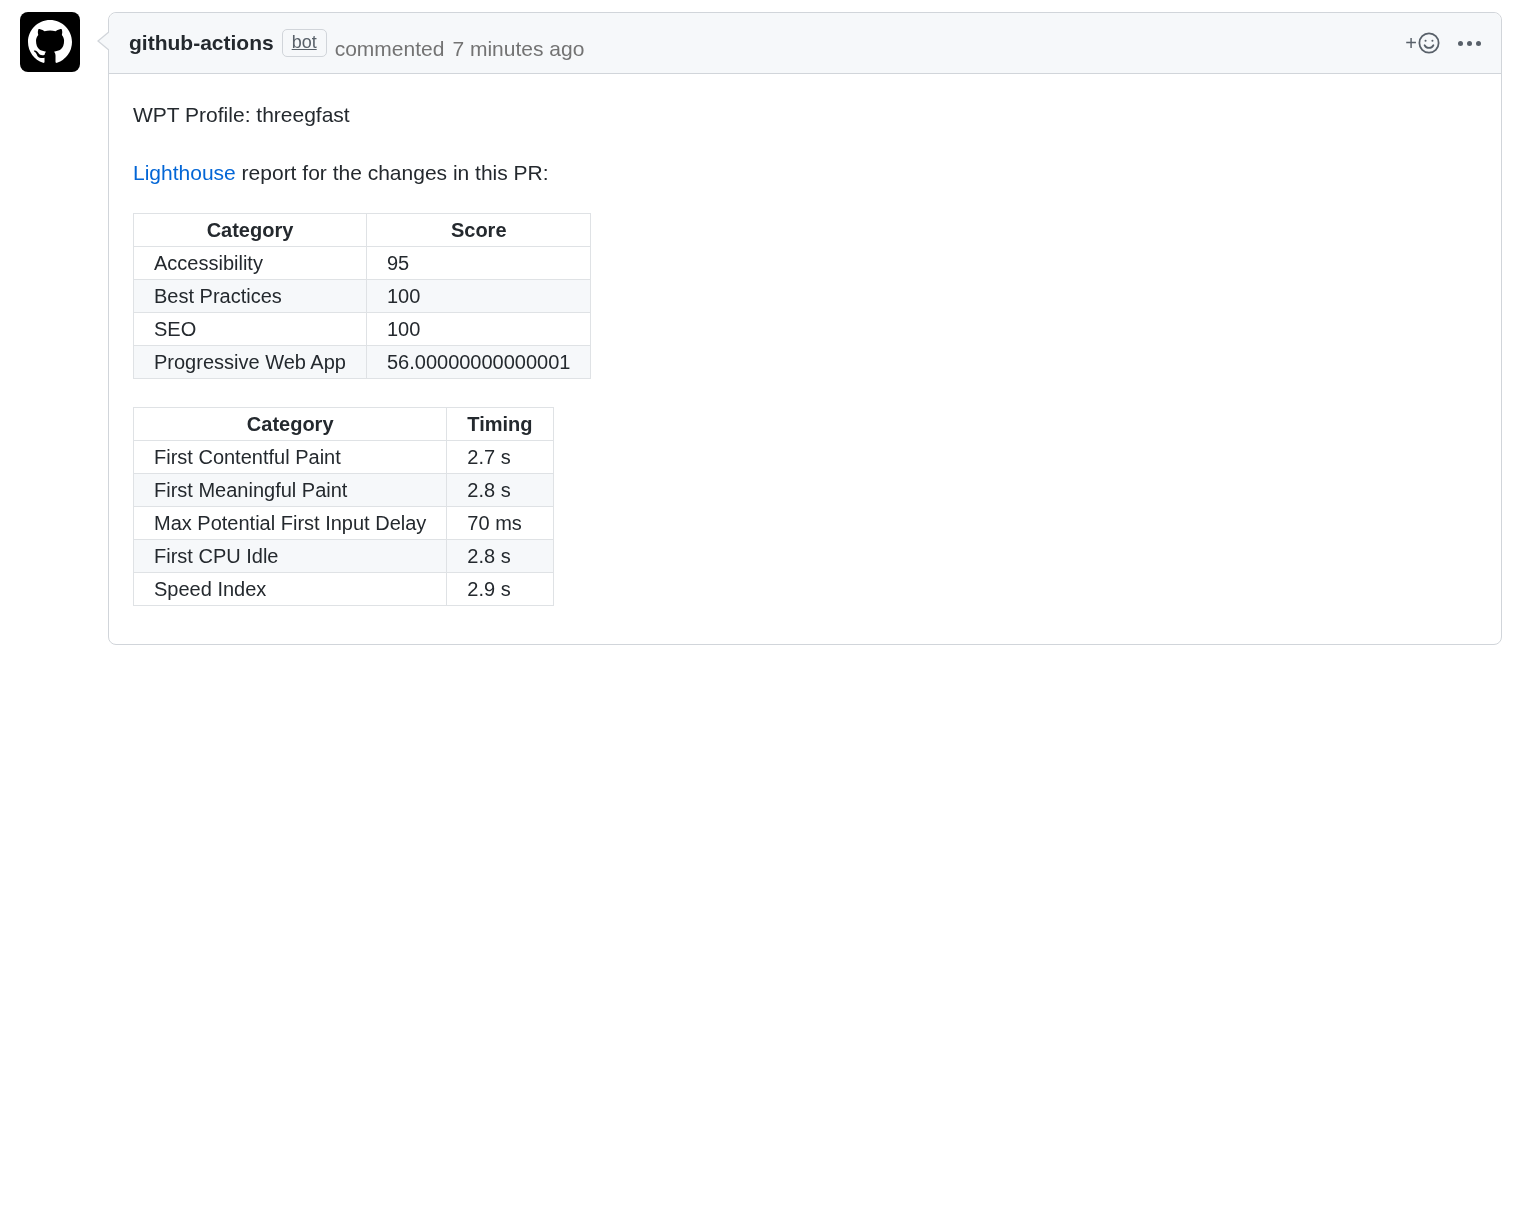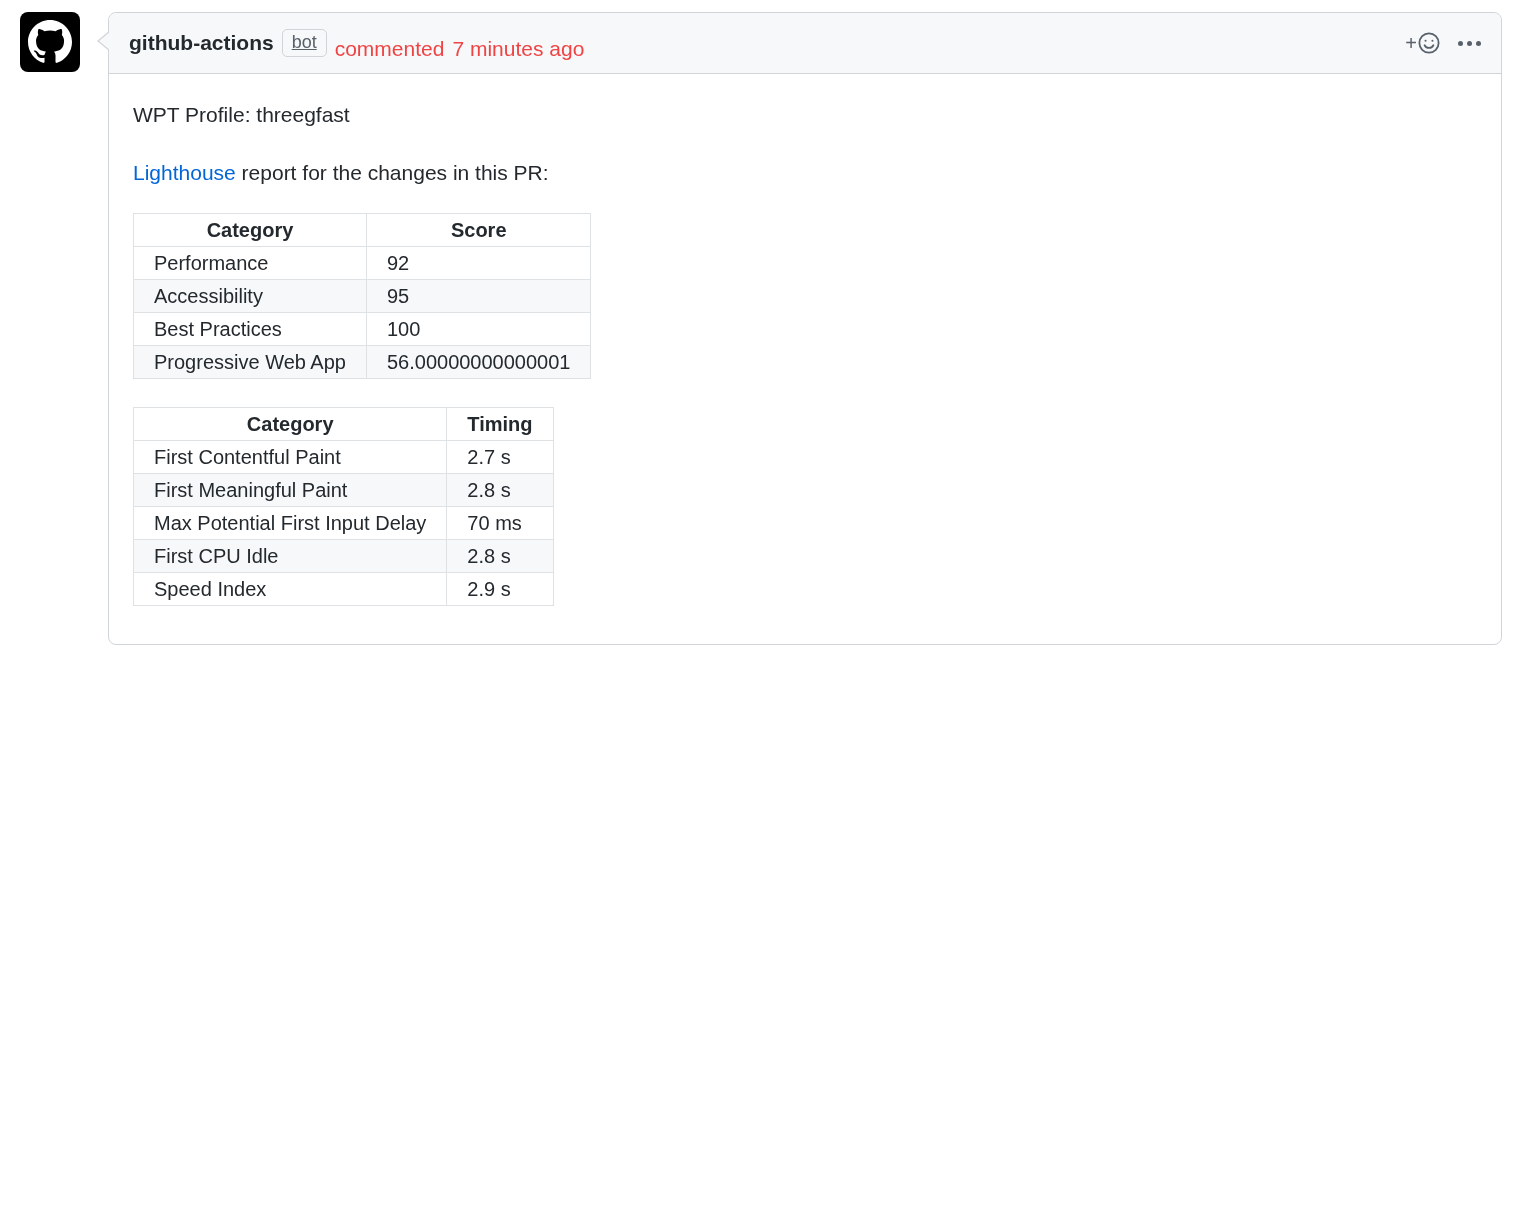--- a/index.html
+++ b/index.html
@@ -71,21 +71,21 @@
     border: 1.5px solid #d1d5da;
     border-radius: 5px;
     padding: 1px 9px;
     font-size: 18px;
     color: #586069;
     background: #f6f8fa;
     line-height: 1.3;
     text-decoration: underline;
   }
   .timestamp {
-    color: #ef4444;
+    color: #737373;
     margin-top: 12px;
   }
   .header-right {
     display: flex;
     align-items: center;
     gap: 18px;
   }
   .react-btn {
     display: inline-flex;
     align-items: center;
@@ -181,29 +181,29 @@
 
       <table>
         <thead>
           <tr>
             <th>Category</th>
             <th>Score</th>
           </tr>
         </thead>
         <tbody>
           <tr>
-            <td>Performance</td>
-            <td>92</td>
-          </tr>
-          <tr>
             <td>Accessibility</td>
             <td>95</td>
           </tr>
           <tr>
             <td>Best Practices</td>
+            <td>100</td>
+          </tr>
+          <tr>
+            <td>SEO</td>
             <td>100</td>
           </tr>
           <tr>
             <td>Progressive Web App</td>
             <td>56.00000000000001</td>
           </tr>
         </tbody>
       </table>
 
       <table>

